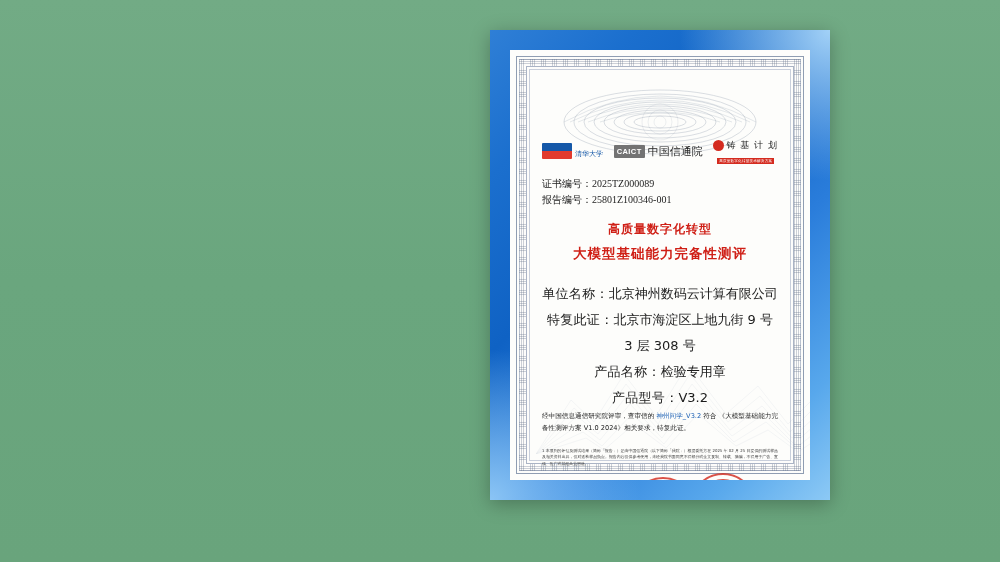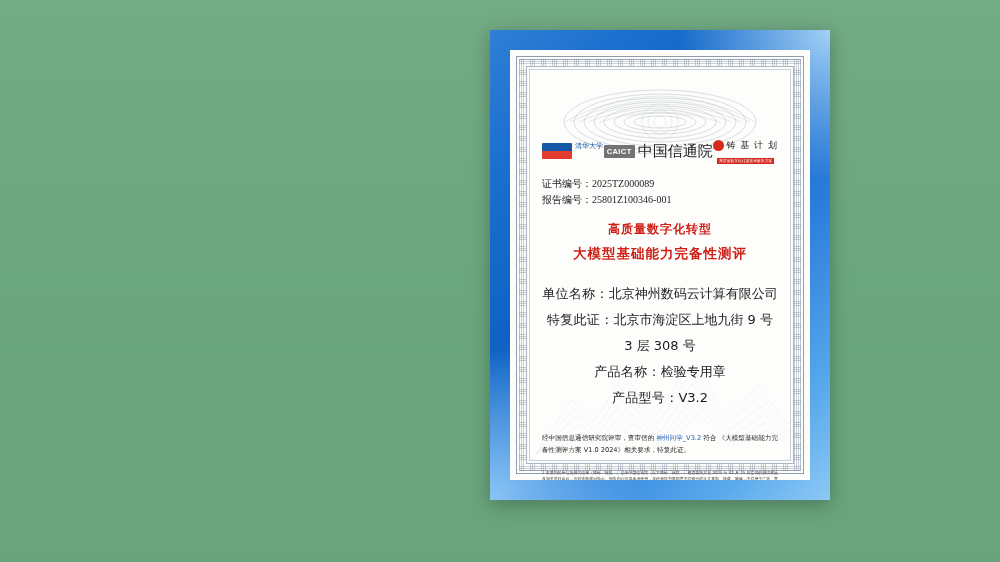--- a/index.html
+++ b/index.html
@@ -124,21 +124,21 @@
   
   .logo-row {
     display: flex;
     align-items: center;
     justify-content: space-between;
     height: 26px;
     margin-bottom: 12px;
   }
   .logo-box { display: flex; align-items: center; }
 
-  .logo-tsinghua { display: flex; align-items: flex-start; gap: 3px; }
+  .logo-tsinghua { display: flex; align-items: flex-end; gap: 3px; }
   .logo-tsinghua .mark {
     width: 30px; height: 16px;
     background: linear-gradient(180deg, #1558a8 0%, #1558a8 48%, #e23b2e 52%, #e23b2e 100%);
     border-radius: 1px;
   }
   .logo-tsinghua .txt {
     font-size: 7px;
     color: #1558a8;
     line-height: 1.1;
     font-family: "DejaVu Sans", sans-serif;
@@ -149,21 +149,21 @@
     background: #737373;
     color: #fff;
     font-size: 7.5px;
     font-weight: bold;
     letter-spacing: 0.4px;
     padding: 2px 3px;
     border-radius: 1px;
     font-family: "Liberation Sans", sans-serif;
   }
   .logo-caict .name {
-    font-size: 15px;
+    font-size: 11px;
     color: #1d1d1d;
     font-family: Liberation Serif, serif;
   }
 
   .logo-zhuji { display: flex; flex-direction: column; align-items: center; gap: 6px; }
   .logo-zhuji .top { display: flex; align-items: center; gap: 2px; }
   .logo-zhuji .dot {
     width: 11px; height: 11px; border-radius: 50%;
     background: #d42b1f;
   }
@@ -210,21 +210,20 @@
     text-align: center;
     font-size: 13px;
     color: #1b1b1b;
     line-height: 2.0;
     font-family: "DejaVu Sans", sans-serif;
   }
   .info .lbl { letter-spacing: 0.3px; }
 
   
   .statement {
-    margin-top: 22px;
     font-size: 6.6px;
     color: #1b1b1b;
     line-height: 1.75;
     text-align: justify;
     font-family: "DejaVu Sans", sans-serif;
   }
   .statement .blue { color: #1a5fb4; }
 
   
   .footnote {

